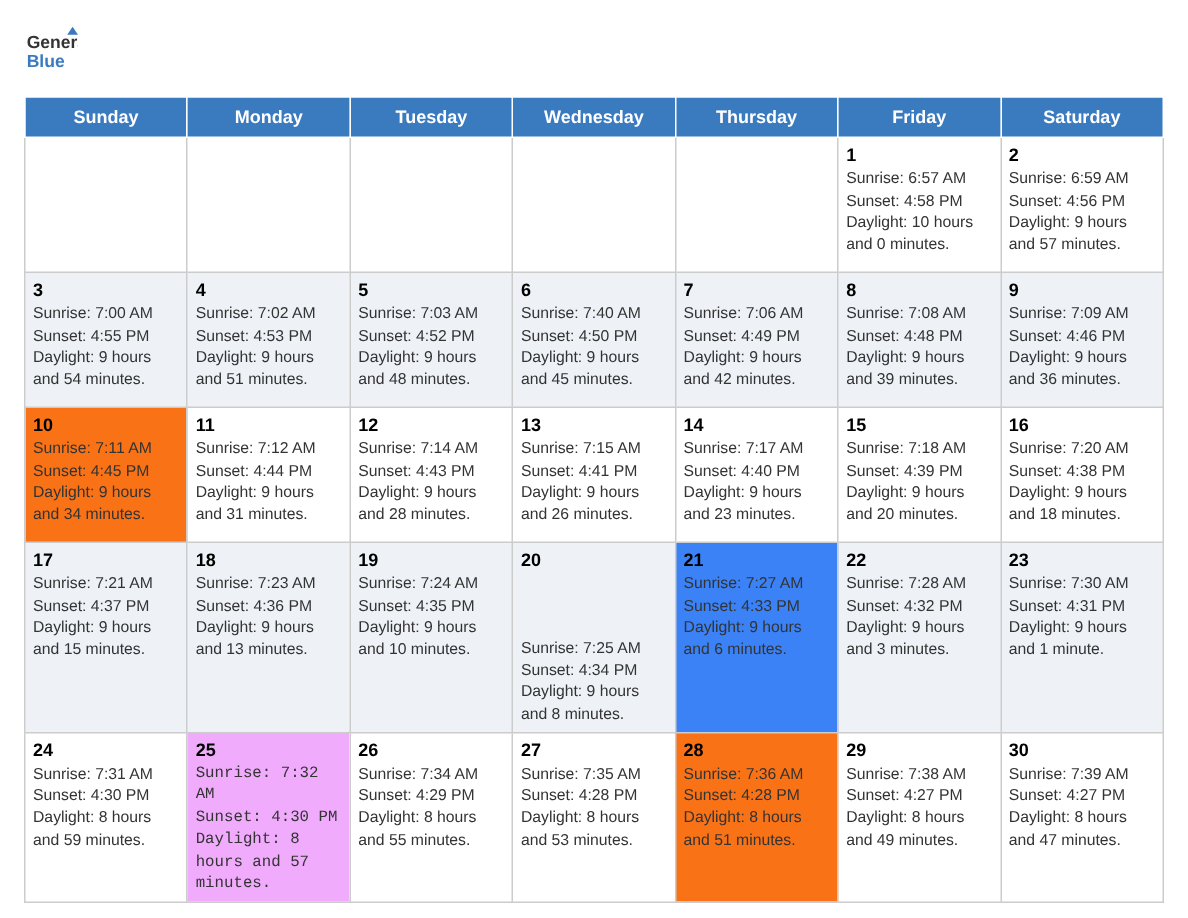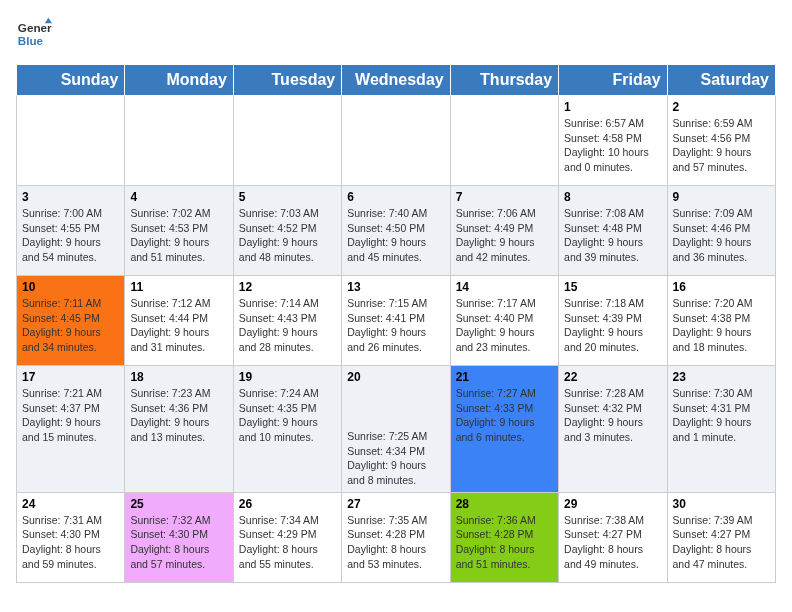--- a/index.html
+++ b/index.html
@@ -38,23 +38,23 @@
       color: #555;
     }
     .calendar-table {
       width: 100%;
       border-collapse: collapse;
       font-size: 11px;
     }
     .calendar-table th {
       background: #3a7abf;
       color: #fff;
-      text-align: right;
+      text-align: center;
       padding: 6px 6px;
-      font-size: 16px;
+      font-size: 12px;
       font-weight: bold;
       border: 1px solid #fff;
     }
     .calendar-table td {
       border: 1px solid #ccc;
       vertical-align: top;
       padding: 4px 5px;
       width: 106px;
       min-height: 80px;
       height: 90px;
@@ -264,37 +264,37 @@
       </tr>
       <tr class="week-row">
         <td style="background: rgb(255, 255, 255);">
           <span class="day-number">24</span>
           <div class="day-info" style="white-space: pre-line;">Sunrise: 7:31 AM
 Sunset: 4:30 PM
 Daylight: 8 hours and 59 minutes.</div>
         </td>
         <td style="background: #f0abfc;">
           <span class="day-number">25</span>
-          <div class="day-info" style="white-space: pre-line;">Sunrise: 7:32 AM
+          <div class="day-info" style="white-space: pre-line; font-family: Liberation Mono, monospace;">Sunrise: 7:32 AM
 Sunset: 4:30 PM
 Daylight: 8 hours and 57 minutes.</div>
         </td>
         <td style="background: rgb(255, 255, 255);">
           <span class="day-number">26</span>
           <div class="day-info" style="white-space: pre-line;">Sunrise: 7:34 AM
 Sunset: 4:29 PM
 Daylight: 8 hours and 55 minutes.</div>
         </td>
         <td style="background: rgb(255, 255, 255);">
           <span class="day-number">27</span>
           <div class="day-info" style="white-space: pre-line;">Sunrise: 7:35 AM
 Sunset: 4:28 PM
 Daylight: 8 hours and 53 minutes.</div>
         </td>
-        <td style="background: #84cc16;">
+        <td style="background: #f97316;">
           <span class="day-number">28</span>
           <div class="day-info" style="white-space: pre-line;">Sunrise: 7:36 AM
 Sunset: 4:28 PM
 Daylight: 8 hours and 51 minutes.</div>
         </td>
         <td style="background: rgb(255, 255, 255);">
           <span class="day-number">29</span>
           <div class="day-info" style="white-space: pre-line;">Sunrise: 7:38 AM
 Sunset: 4:27 PM
 Daylight: 8 hours and 49 minutes.</div>

